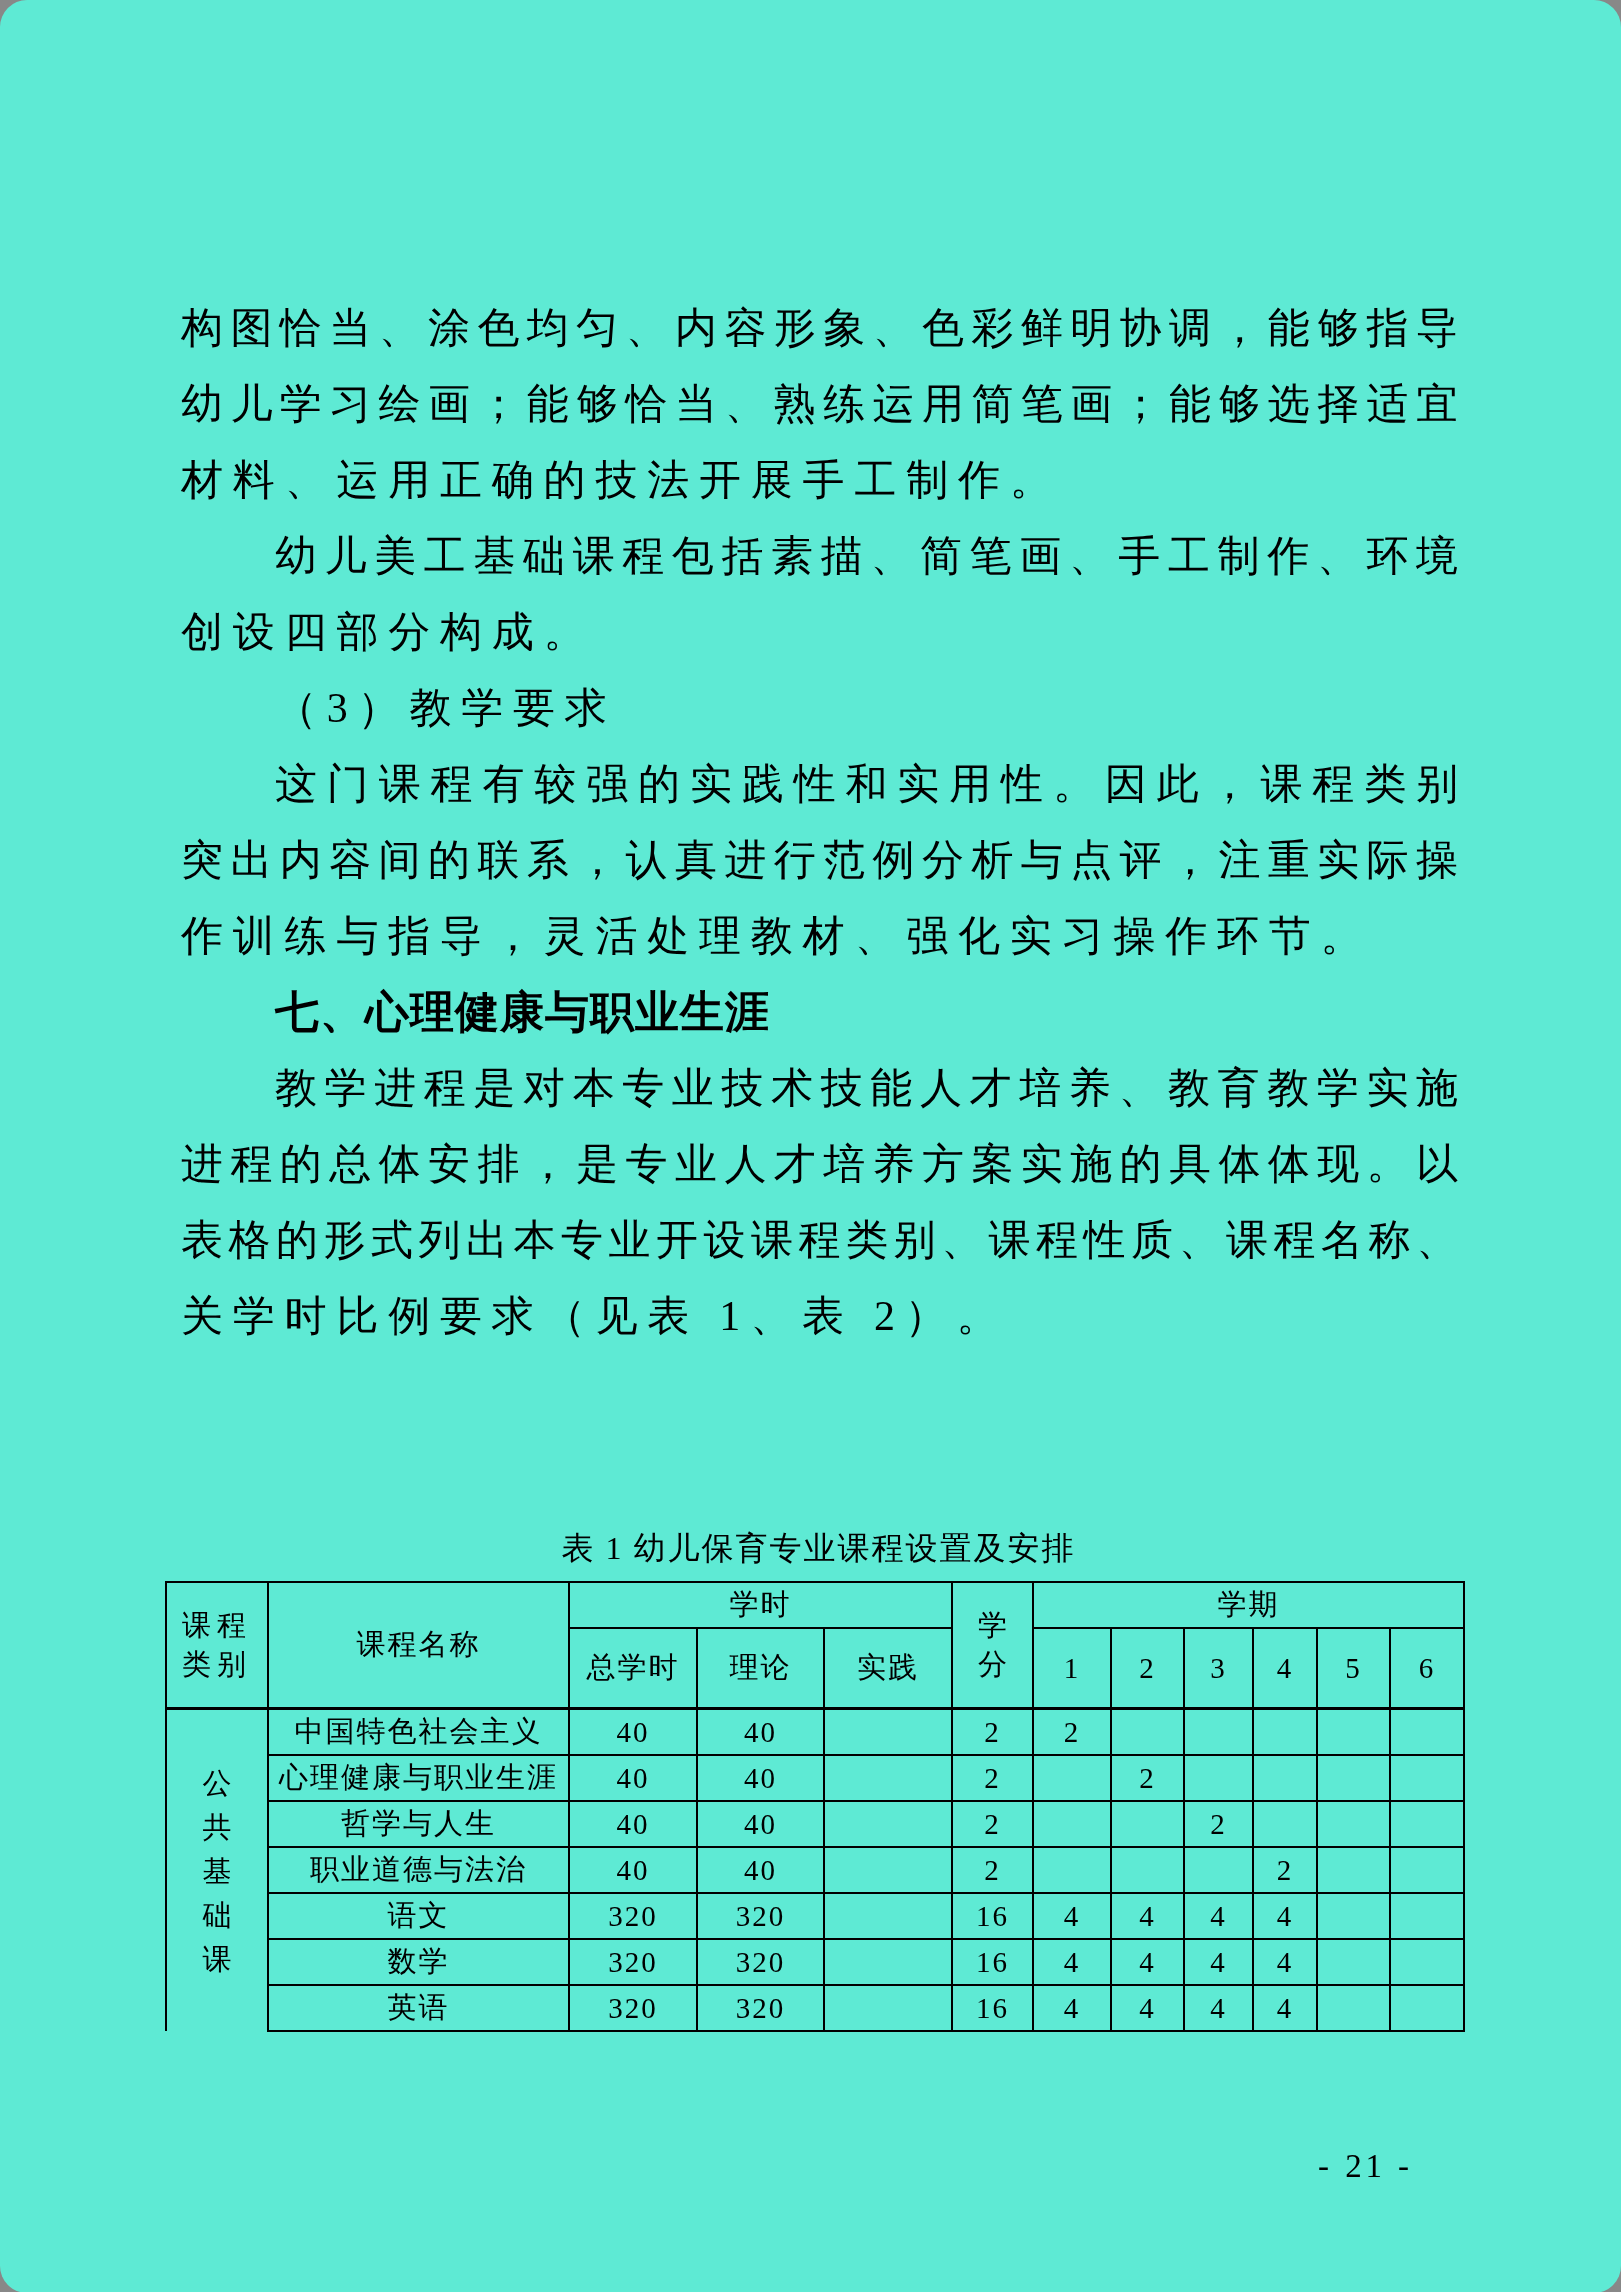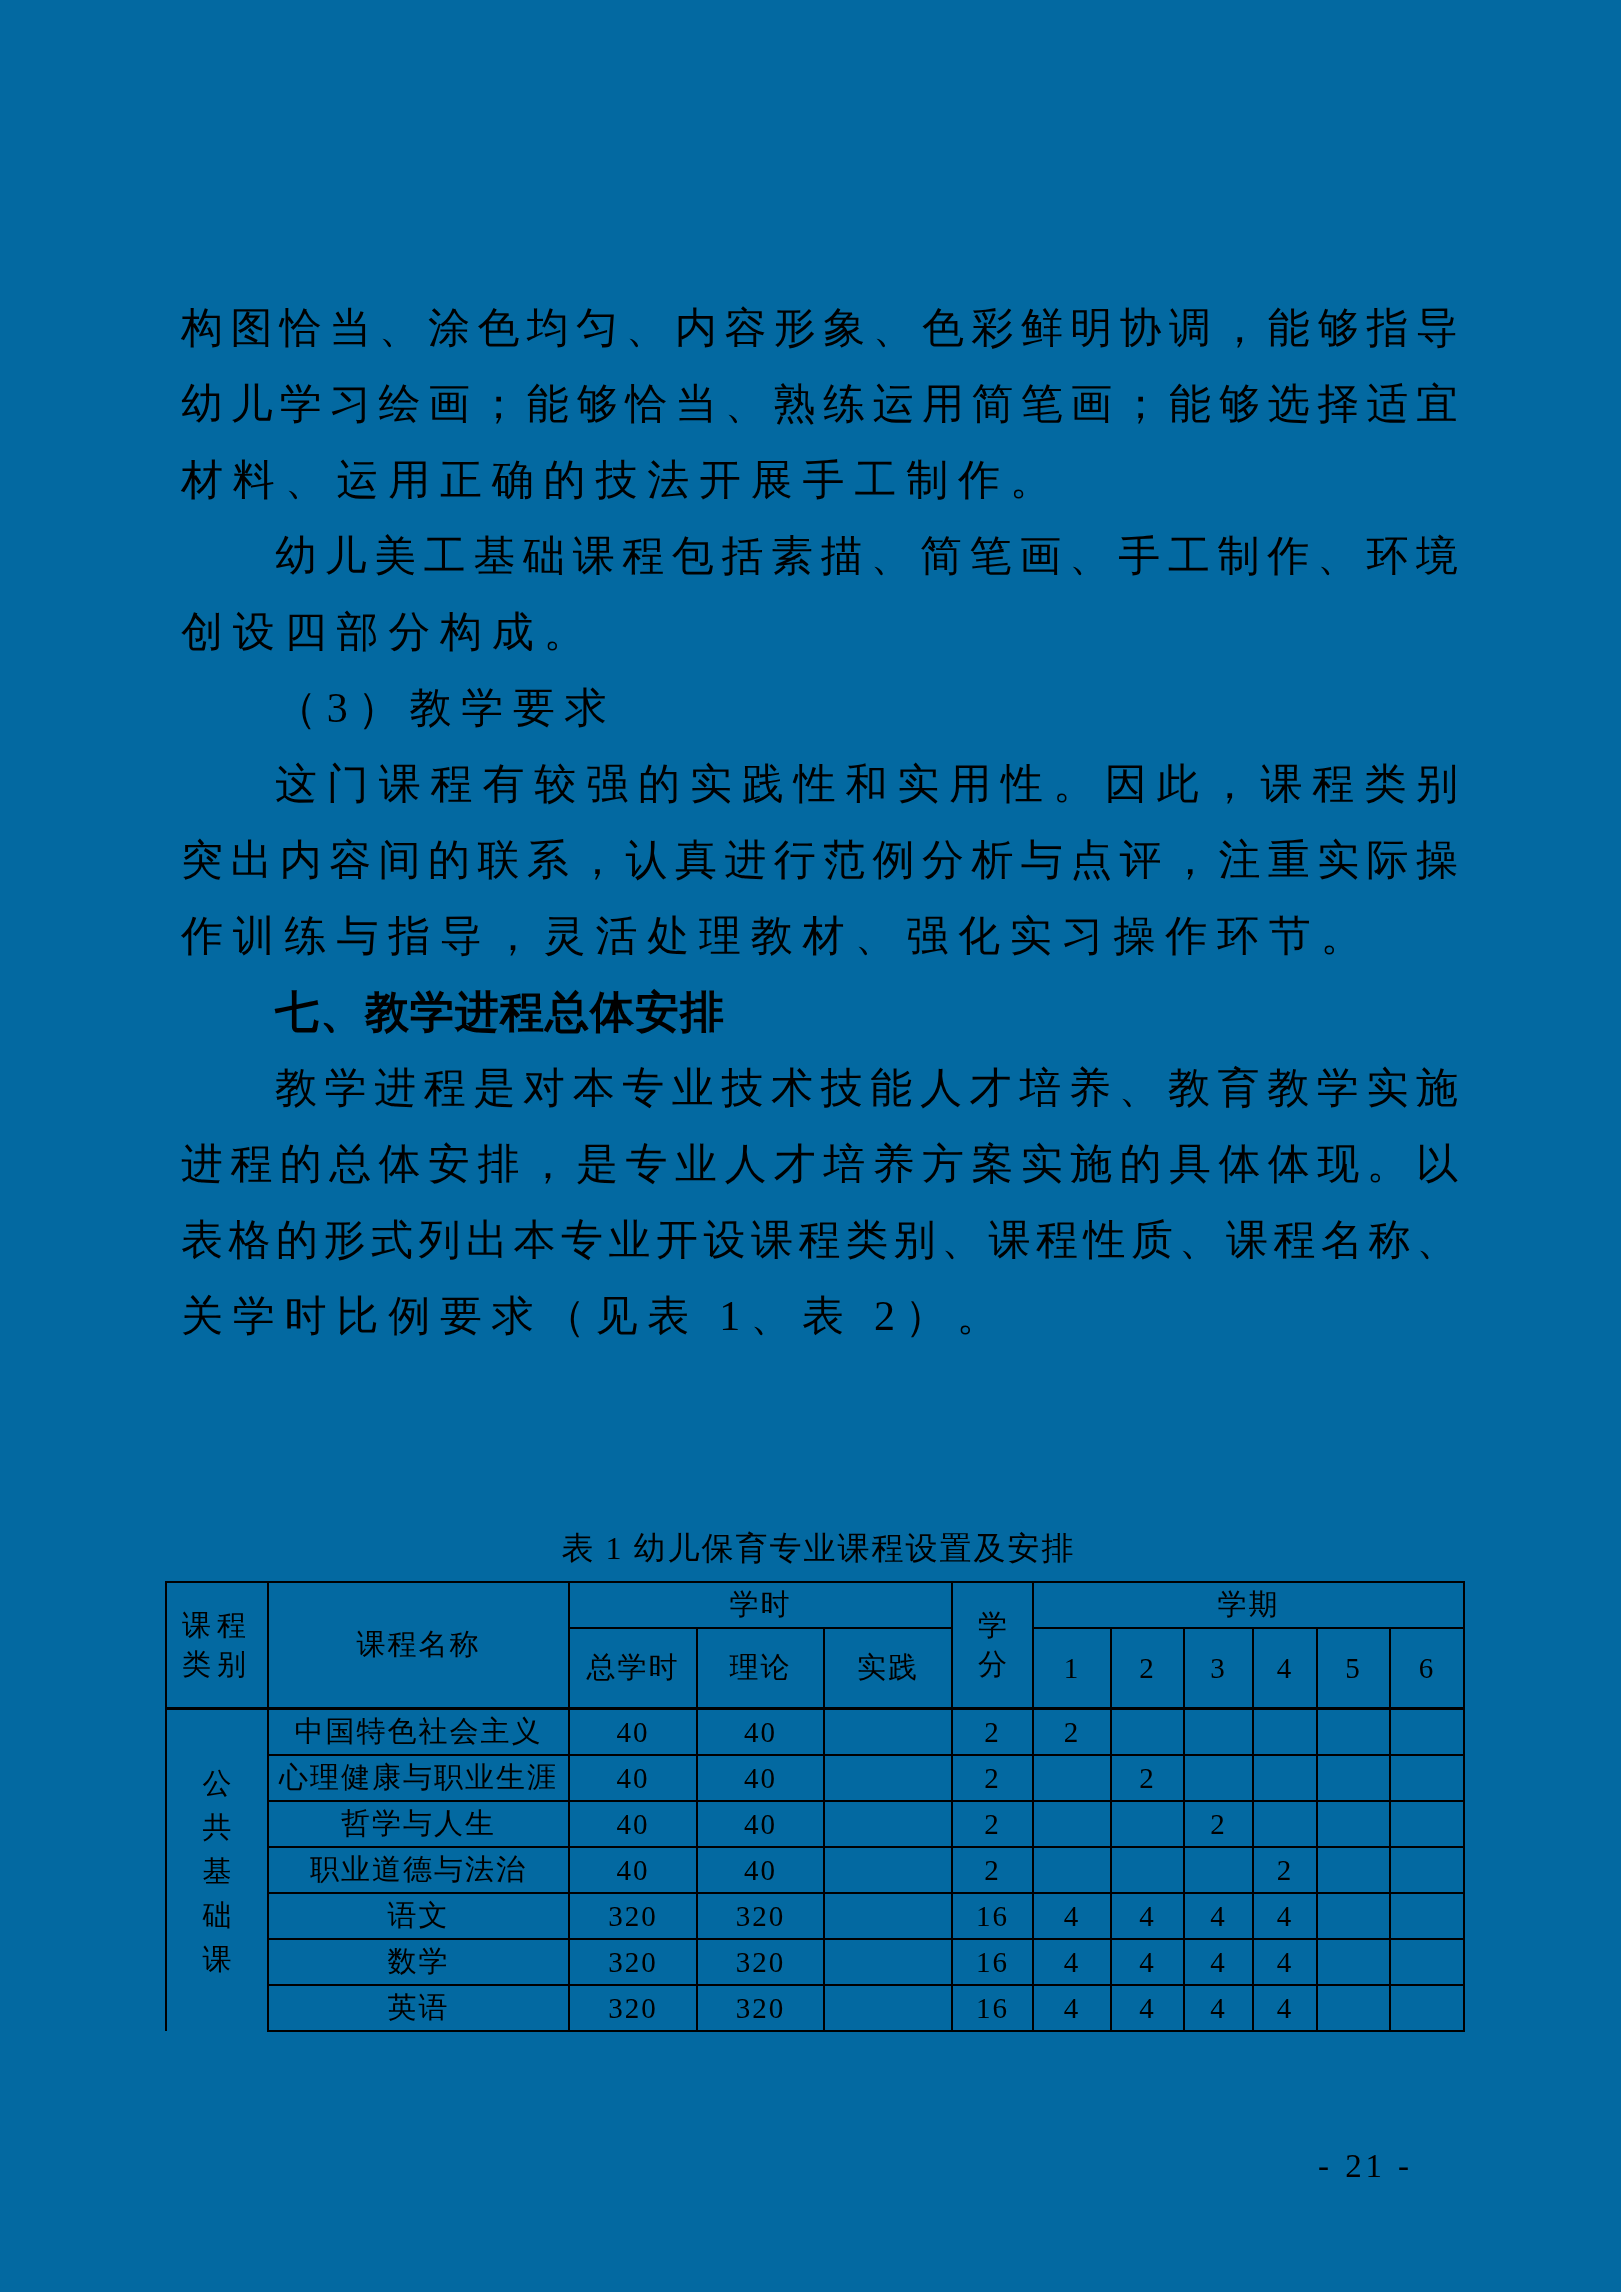--- a/index.html
+++ b/index.html
@@ -1,22 +1,23 @@
 <!DOCTYPE html>
 <html><head>
 <meta charset="utf-8">
 <style>
   html,body{margin:0;padding:0;background:#888;}
   .page{
     position:relative;
     width:1621px;height:2293px;
-    background:#0369a1;
+    background:#5eead4;
     font-family:"Liberation Serif","DejaVu Serif",serif;
     color:#000;
     overflow:hidden;
+    border-radius:27px;
   }
   
   .doc{
     position:absolute;
     left:181px;top:290px;
     width:1279px;
   }
   .line{
     height:76px;
     line-height:76px;
@@ -89,21 +90,21 @@
   <div class="doc">
     <div class="line fill">构图恰当、涂色均匀、内容形象、色彩鲜明协调，能够指导</div>
     <div class="line fill">幼儿学习绘画；能够恰当、熟练运用简笔画；能够选择适宜</div>
     <div class="line">材料、运用正确的技法开展手工制作。</div>
     <div class="line fill indent">幼儿美工基础课程包括素描、简笔画、手工制作、环境</div>
     <div class="line">创设四部分构成。</div>
     <div class="line indent">（3）教学要求</div>
     <div class="line fill indent">这门课程有较强的实践性和实用性。因此，课程类别</div>
     <div class="line fill">突出内容间的联系，认真进行范例分析与点评，注重实际操</div>
     <div class="line">作训练与指导，灵活处理教材、强化实习操作环节。</div>
-    <div class="line heading indent">七、教学进程总体安排</div>
+    <div class="line heading indent">七、心理健康与职业生涯</div>
     <div class="line fill indent">教学进程是对本专业技术技能人才培养、教育教学实施</div>
     <div class="line fill">进程的总体安排，是专业人才培养方案实施的具体体现。以</div>
     <div class="line fill">表格的形式列出本专业开设课程类别、课程性质、课程名称、</div>
     <div class="line">关学时比例要求（见表 1、表 2）。</div>
   </div>
 
   <div class="caption">表 1 幼儿保育专业课程设置及安排</div>
 
   <table class="sched">
     <colgroup>

